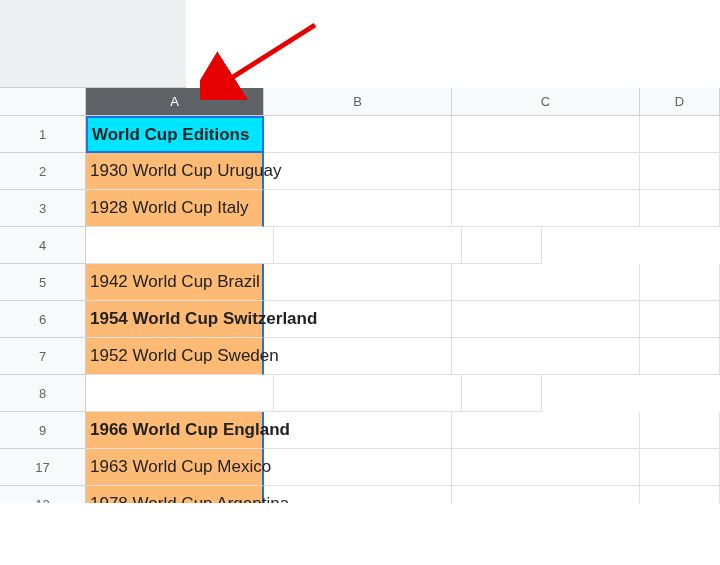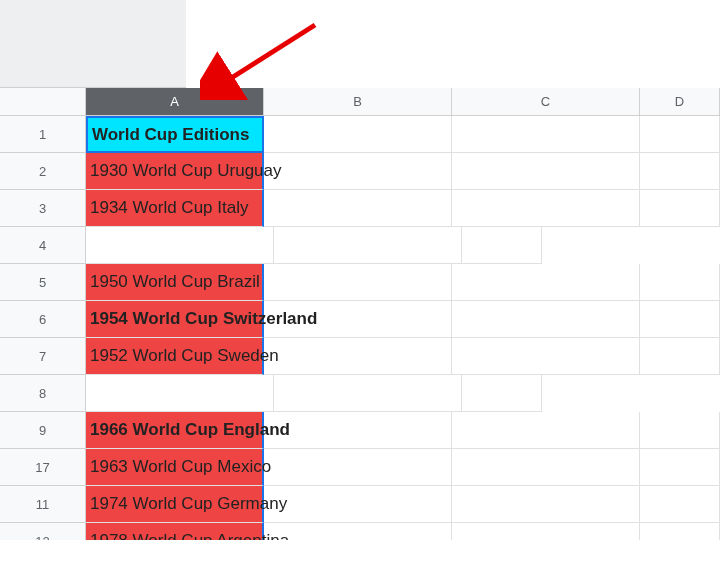--- a/index.html
+++ b/index.html
@@ -80,21 +80,21 @@
       align-items: center;
       padding-left: 4px;
       font-size: 17px;
       color: #222;
       white-space: nowrap;
       position: relative;
     }
     .cell.col-a-cell {
       width: 178px;
       min-width: 178px;
-      background: #ef4444;
+      background: #fdba74;
       border-right: 2px solid #1a73e8;
     }
     .cell.col-b-cell { width: 188px; min-width: 188px; }
     .cell.col-c-cell { width: 188px; min-width: 188px; }
     .cell.col-d-cell { width: 80px; min-width: 80px; }
     .active-cell {
       background: #00e5ff !important;
       border: 2px solid #1a73e8 !important;
       font-weight: bold;
       padding-left: 36px;
@@ -158,36 +158,36 @@
         <div class="cell col-a-cell">
           <span class="overflow-text" style="font-weight: normal;">1930 World Cup Uruguay</span>
         </div>
         <div class="cell col-b-cell"></div>
         <div class="cell col-c-cell"></div>
         <div class="cell col-d-cell"></div>
       </div>
       <div class="row">
         <div class="row-header">3</div>
         <div class="cell col-a-cell">
-          <span class="overflow-text" style="font-weight: normal;">1934 World Cup Italy</span>
+          <span class="overflow-text" style="font-weight: normal;">1928 World Cup Italy</span>
         </div>
         <div class="cell col-b-cell"></div>
         <div class="cell col-c-cell"></div>
         <div class="cell col-d-cell"></div>
       </div>
       <div class="row">
         <div class="row-header">4</div>
         <div class="cell col-b-cell"></div>
         <div class="cell col-c-cell"></div>
         <div class="cell col-d-cell"></div>
       </div>
       <div class="row">
         <div class="row-header">5</div>
         <div class="cell col-a-cell">
-          <span class="overflow-text" style="font-weight: normal;">1950 World Cup Brazil</span>
+          <span class="overflow-text" style="font-weight: normal;">1942 World Cup Brazil</span>
         </div>
         <div class="cell col-b-cell"></div>
         <div class="cell col-c-cell"></div>
         <div class="cell col-d-cell"></div>
       </div>
       <div class="row">
         <div class="row-header">6</div>
         <div class="cell col-a-cell">
           <span class="overflow-text" style="font-weight: bold;">1954 World Cup Switzerland</span>
         </div>
@@ -216,29 +216,20 @@
           <span class="overflow-text" style="font-weight: bold;">1966 World Cup England</span>
         </div>
         <div class="cell col-b-cell"></div>
         <div class="cell col-c-cell"></div>
         <div class="cell col-d-cell"></div>
       </div>
       <div class="row">
         <div class="row-header">17</div>
         <div class="cell col-a-cell">
           <span class="overflow-text" style="font-weight: normal;">1963 World Cup Mexico</span>
-        </div>
-        <div class="cell col-b-cell"></div>
-        <div class="cell col-c-cell"></div>
-        <div class="cell col-d-cell"></div>
-      </div>
-      <div class="row">
-        <div class="row-header">11</div>
-        <div class="cell col-a-cell">
-          <span class="overflow-text" style="font-weight: normal;">1974 World Cup Germany</span>
         </div>
         <div class="cell col-b-cell"></div>
         <div class="cell col-c-cell"></div>
         <div class="cell col-d-cell"></div>
       </div>
       <div class="row partial-row">
         <div class="row-header">12</div>
         <div class="cell col-a-cell">
           <span class="overflow-text" style="font-weight: normal;">1978 World Cup Argentina</span>
         </div>

